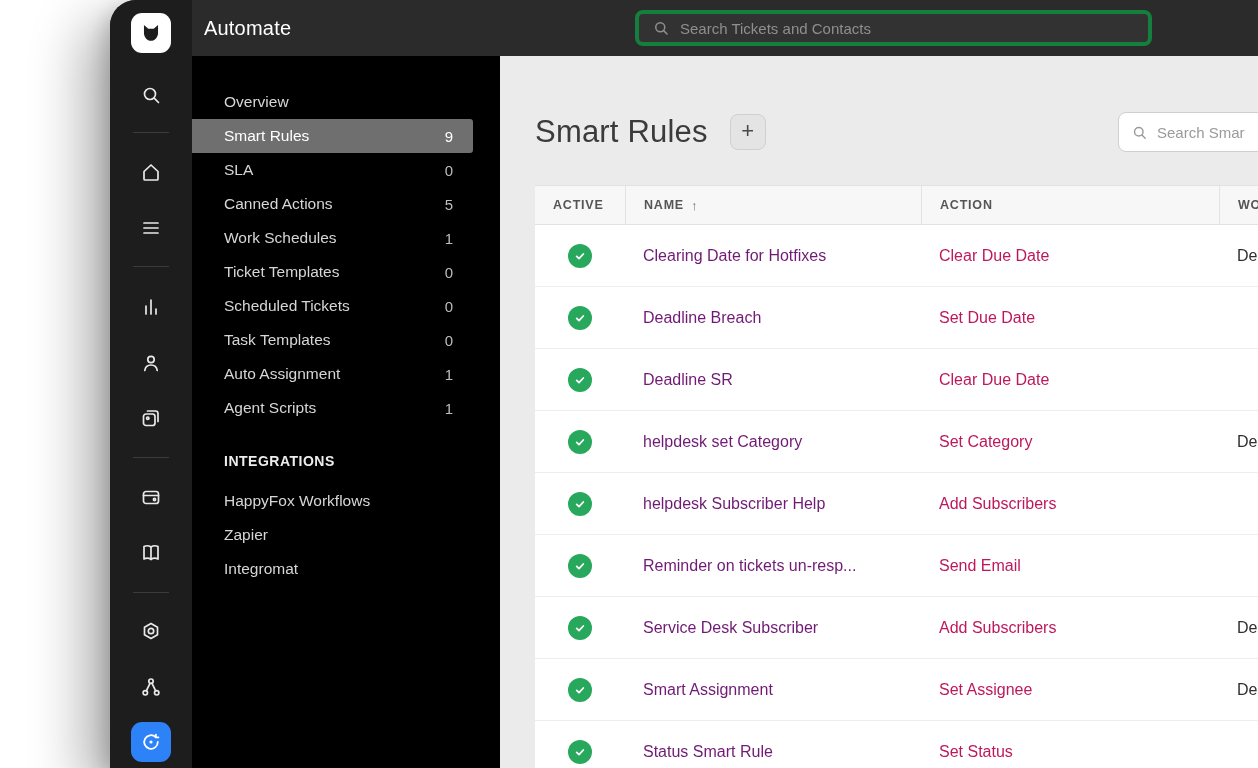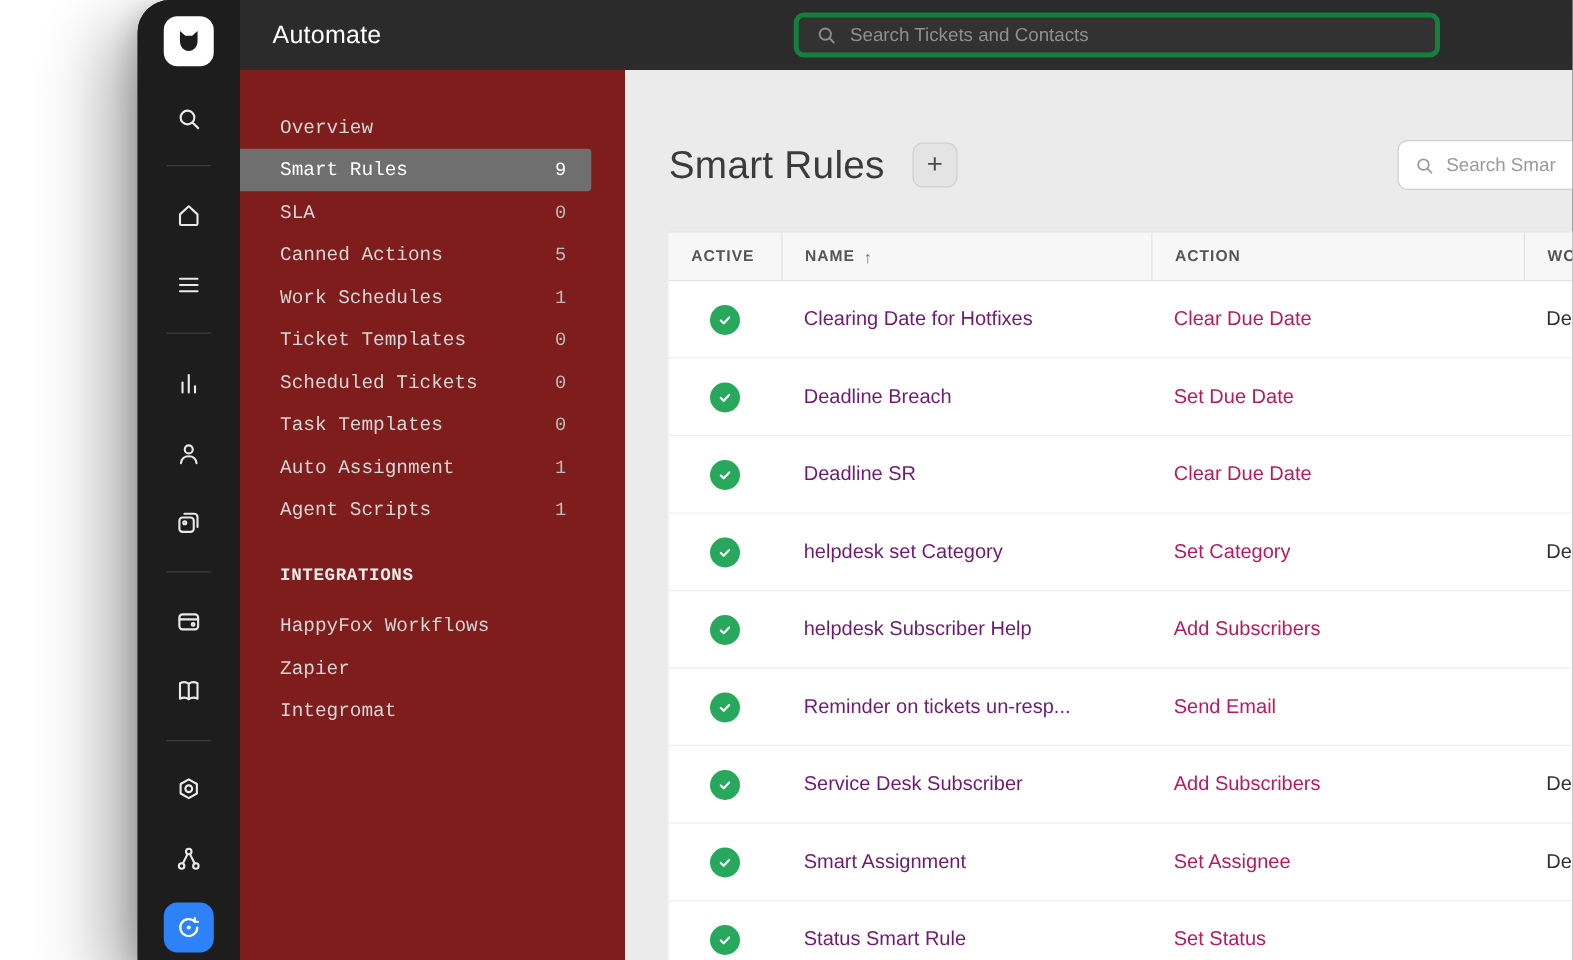--- a/index.html
+++ b/index.html
@@ -17,33 +17,33 @@
   .rail-icon { position:absolute; left:29px; width:24px; height:24px; display:flex;
     align-items:center; justify-content:center; cursor:pointer; }
   .rail-icon svg { stroke:#e9e9e9; fill:none; stroke-width:1.7; stroke-linecap:round; stroke-linejoin:round; }
   .rail-divider { position:absolute; left:23px; width:36px; height:1px; background:#3b3b3b; }
   .rail-active { position:absolute; left:21px; top:722px; width:40px; height:40px;
     border-radius:11px; display:flex; align-items:center; justify-content:center; cursor:pointer; }
   .rail-active svg { stroke:#ffffff; fill:none; stroke-width:1.8; stroke-linecap:round; stroke-linejoin:round; }
 
   
   .right-col { flex:1; display:flex; flex-direction:column; min-width:0; }
-  .top-header { position:relative; flex:0 0 56px; background:#2b2b2b; display:flex; align-items:center;padding-left:14px; }
+  .top-header { position:relative; flex:0 0 56px; background:#2b2b2b; display:flex; align-items:center; }
   .app-title { color:#ffffff; font-size:20px; font-weight:500; margin-left:12px; letter-spacing:.2px; }
   .hdr-search { position:absolute; left:443px; top:10px; width:517px; height:36px;
     background:#323232; border:4px solid #15803d; border-radius:8px;
     display:flex; align-items:center; padding:0 13px; gap:10px; }
   .hdr-search input { flex:1; background:transparent; border:none; outline:none;
     color:#dddddd; font-size:15px; font-family:inherit; }
   .hdr-search input::placeholder { color:#8f8f8f; }
 
   .content-row { flex:1; display:flex; min-height:0; }
 
   
-  .sidebar { width:308px; flex:0 0 308px; background:#7f1d1d; padding-top:29px;font-family:Liberation Mono, monospace; }
+  .sidebar { width:308px; flex:0 0 308px; background:#000000; padding-top:29px; }
   .side-item { height:34px; display:flex; align-items:center; padding:0 20px 0 32px;
     margin-right:27px; border-radius:0 3px 3px 0; color:#d6d6d6; font-size:15.5px; cursor:pointer; }
   .side-item .side-count { margin-left:auto; color:#bdbdbd; font-size:15px; }
   .side-item.selected { background:#6f6f6f; color:#ffffff; }
   .side-item.selected .side-count { color:#ffffff; }
   .integrations-hdr { margin:28px 0 0 32px; color:#ededed; font-size:14px; font-weight:700; letter-spacing:.5px; }
   .integration-item { height:34px; display:flex; align-items:center; padding-left:32px;
     color:#d6d6d6; font-size:15.5px; cursor:pointer; }
   .integration-list { margin-top:15px; }
 

